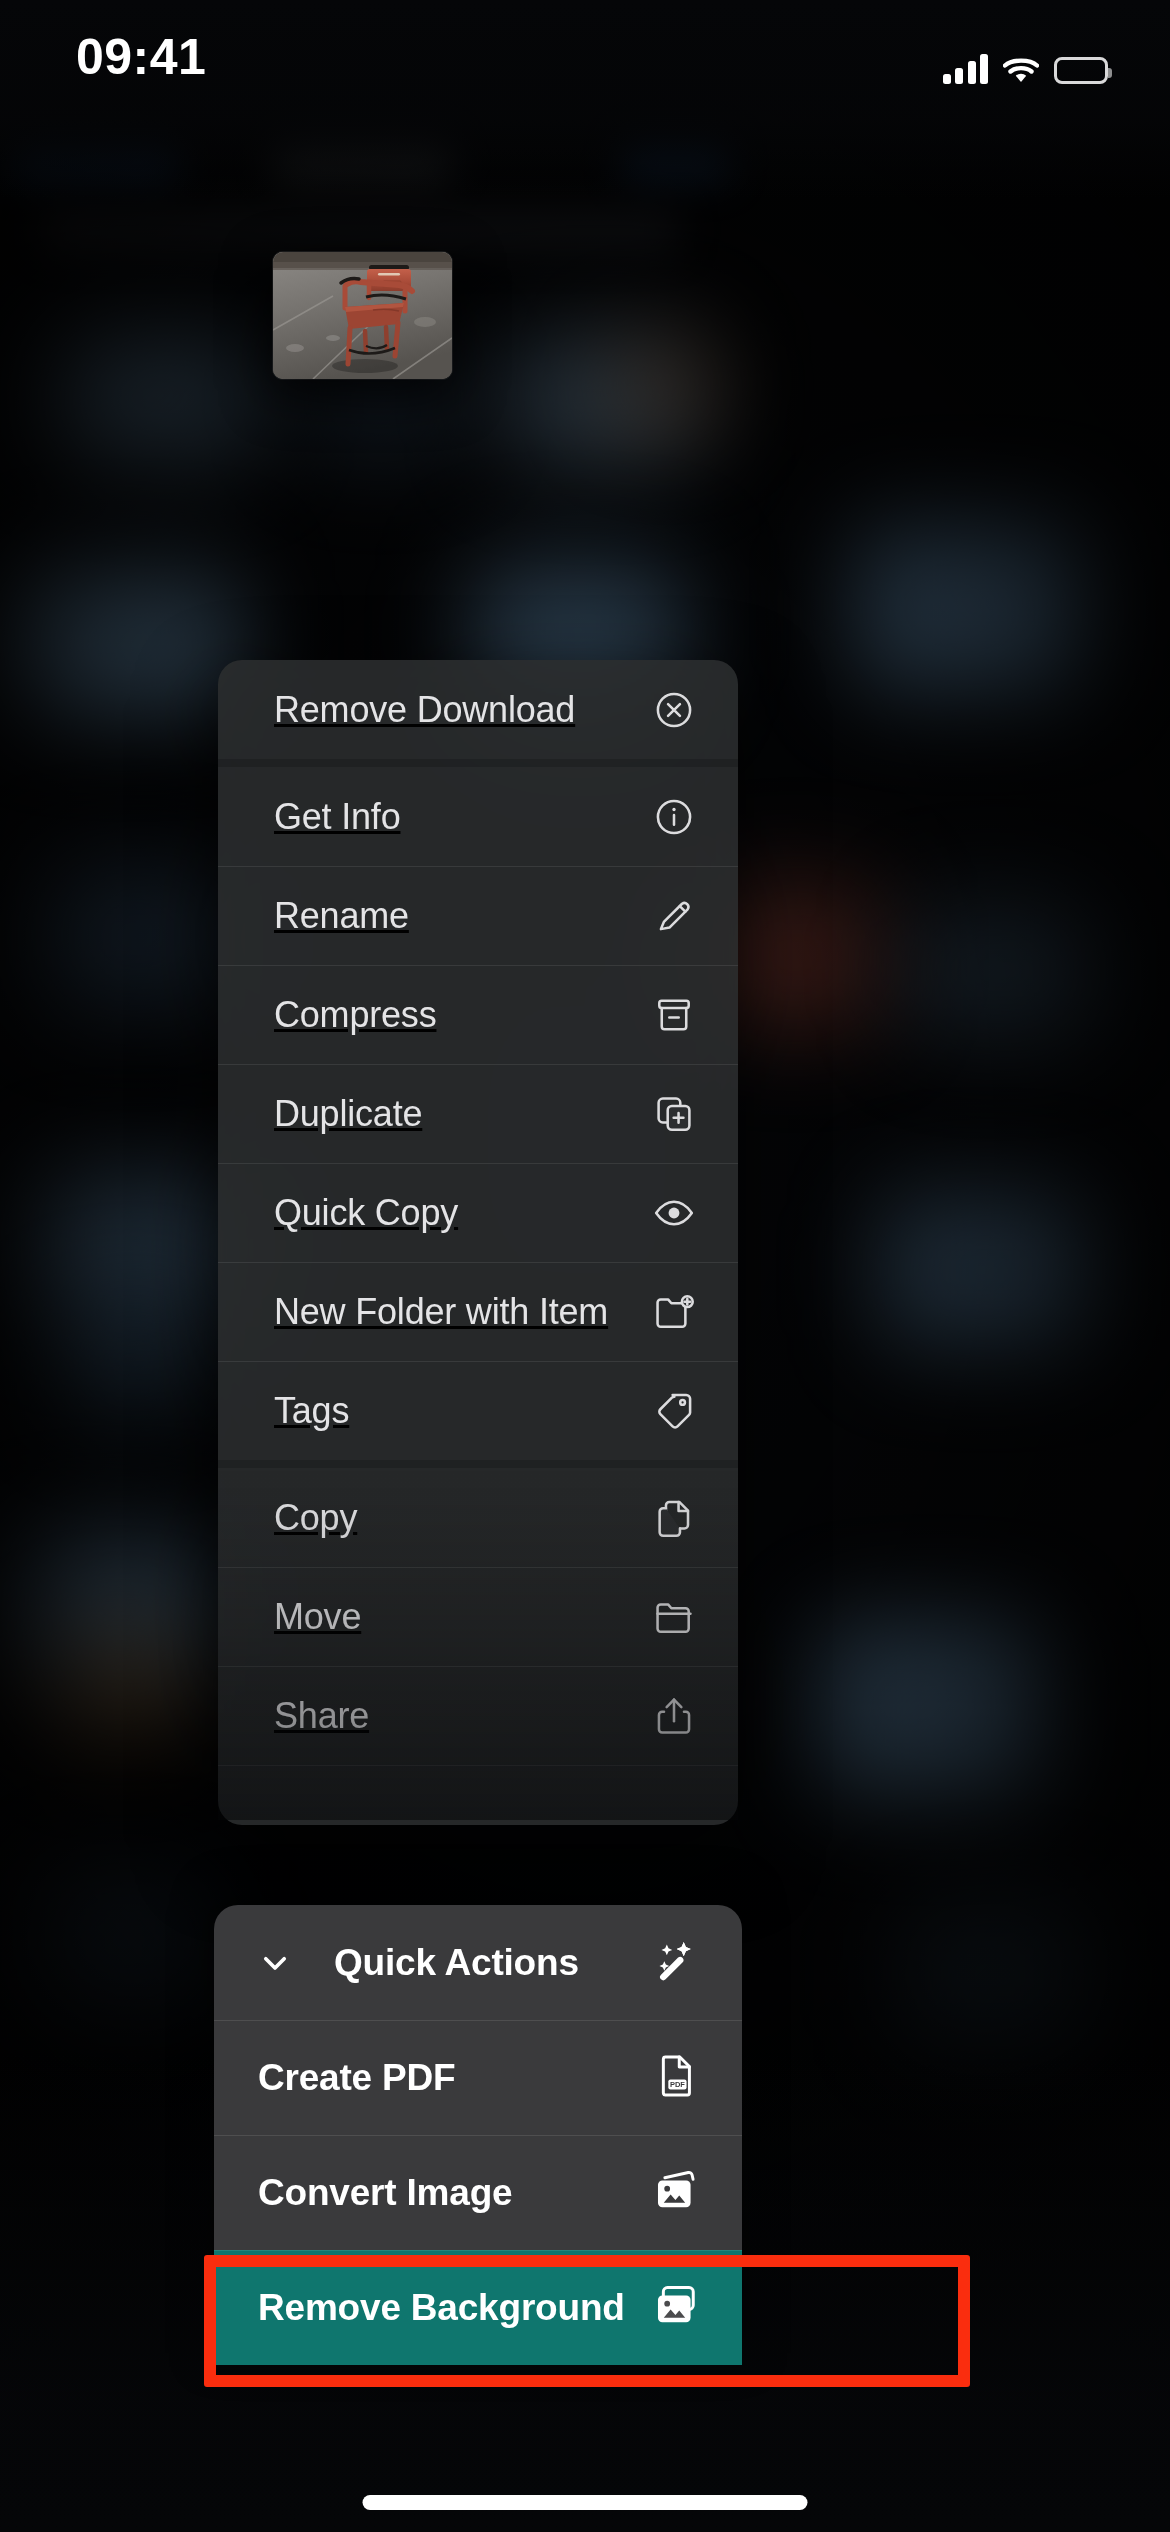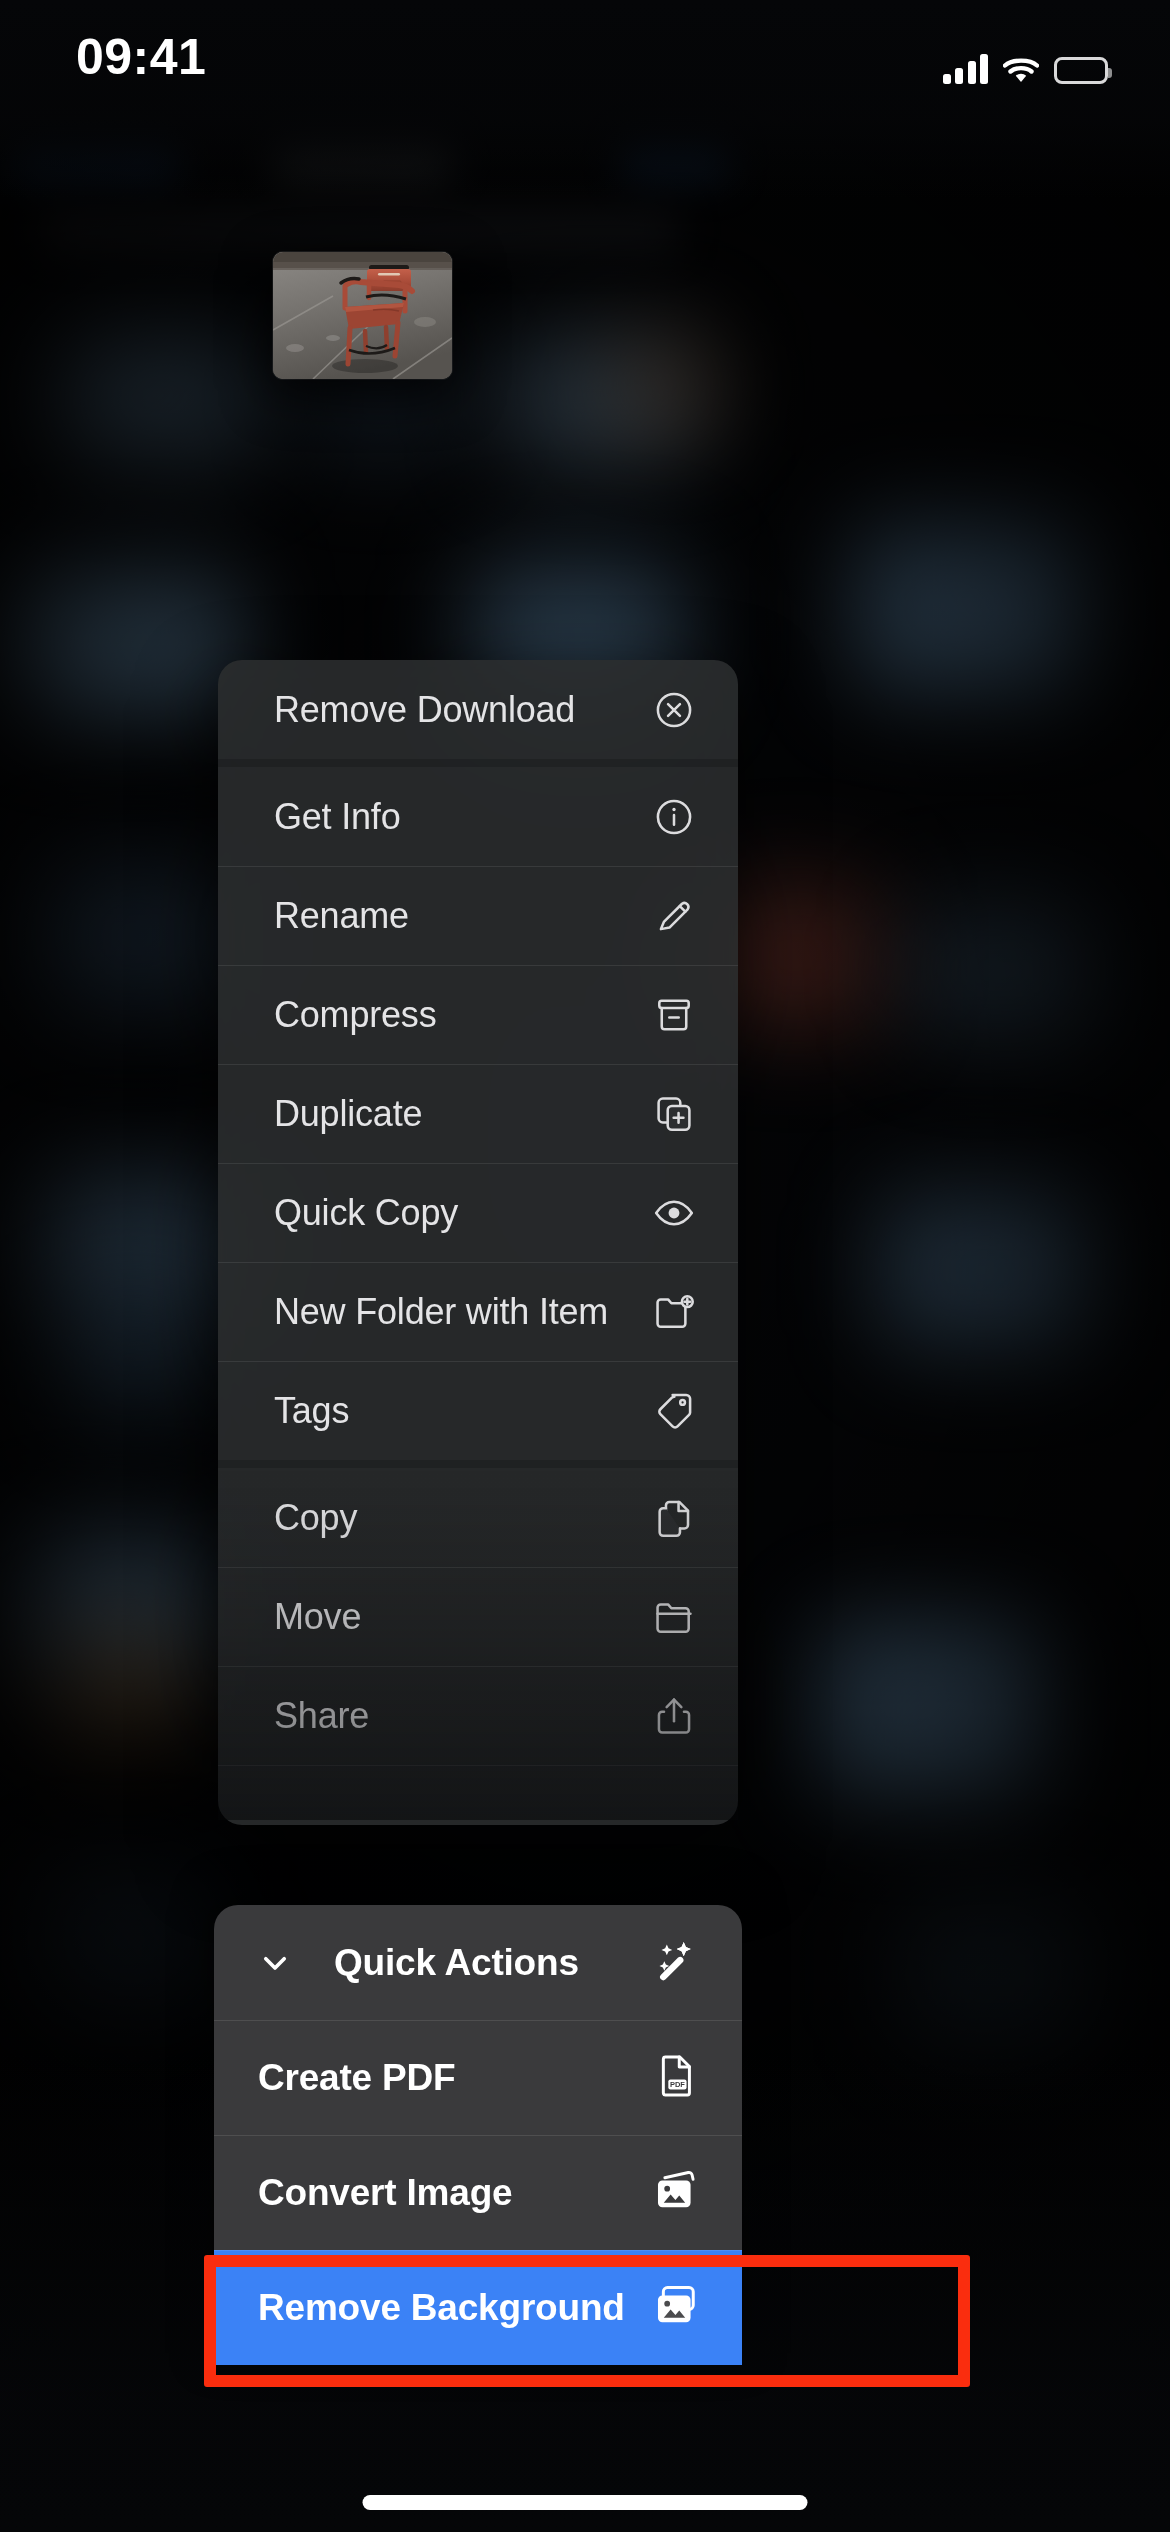--- a/index.html
+++ b/index.html
@@ -34,21 +34,21 @@
              border-radius:10px; overflow:hidden; z-index:20;
              box-shadow:0 14px 50px rgba(0,0,0,.75), 0 0 0 1px rgba(255,255,255,.10);
              background:#6e6a66; }
   #preview svg { display:block; width:100%; height:100%; }
 
   
   #menu { position:absolute; left:218px; top:660px; width:520px; z-index:30;
           border-radius:24px; overflow:hidden;
           background:rgba(44,46,48,0.86);
           backdrop-filter:blur(40px);
-          box-shadow:0 30px 80px rgba(0,0,0,.6); }
+          box-shadow:0 30px 80px rgba(0,0,0,.6);text-decoration:underline; }
   .mrow { position:relative; height:99px; display:flex; align-items:center;
           padding:0 40px 0 56px; }
   .mrow + .mrow::before { content:""; position:absolute; left:0; right:0; top:0; height:1px;
                           background:rgba(255,255,255,0.085); }
   .mrow .lbl { flex:1; font-size:36px; color:#e4e4e6; letter-spacing:-0.2px; }
   .mrow .ico { width:48px; height:48px; display:flex; align-items:center; justify-content:center;
                color:#dcdcde; flex:0 0 48px; }
   .mrow .ico svg { width:42px; height:42px; display:block; }
   .grp-gap { height:8px; background:rgba(0,0,0,0.16); }
 
@@ -351,21 +351,21 @@
       <span class="ico">
         <svg viewBox="0 0 24 24" fill="none" stroke="currentColor" stroke-width="1.55" stroke-linecap="round" stroke-linejoin="round">
           <path d="M6.2 5.6 L18.4 2.9 a1.7 1.7 0 0 1 2 1.3 l0.5 2.2"></path>
           <rect x="2.6" y="7.0" width="17.0" height="14.0" rx="2.3" fill="currentColor" stroke="none"></rect>
           <path d="M5.6 18.6 l3.6 -4.3 2.5 2.9 2.0 -2.3 3.1 3.7 z" fill="#3A3A3C" stroke="none"></path>
           <circle cx="7.4" cy="11.3" r="1.5" fill="#3A3A3C" stroke="none"></circle>
         </svg>
       </span>
     </div>
 
-    <div class="qrow highlighted" style="background: #3b82f6;">
+    <div class="qrow highlighted" style="background: #0f766e;">
       <span class="lbl">Remove Background</span>
       <span class="ico">
         <svg viewBox="0 0 24 24" fill="none" stroke="currentColor" stroke-width="1.55" stroke-linecap="round" stroke-linejoin="round">
           <rect x="5.4" y="2.9" width="15.6" height="11.4" rx="2.2"></rect>
           <rect x="2.6" y="7.0" width="17.0" height="14.0" rx="2.3" fill="currentColor" stroke="none"></rect>
           <path d="M5.6 18.6 l3.6 -4.3 2.5 2.9 2.0 -2.3 3.1 3.7 z" fill="#4B4B4D" stroke="none"></path>
           <circle cx="7.4" cy="11.3" r="1.5" fill="#4B4B4D" stroke="none"></circle>
         </svg>
       </span>
     </div>

